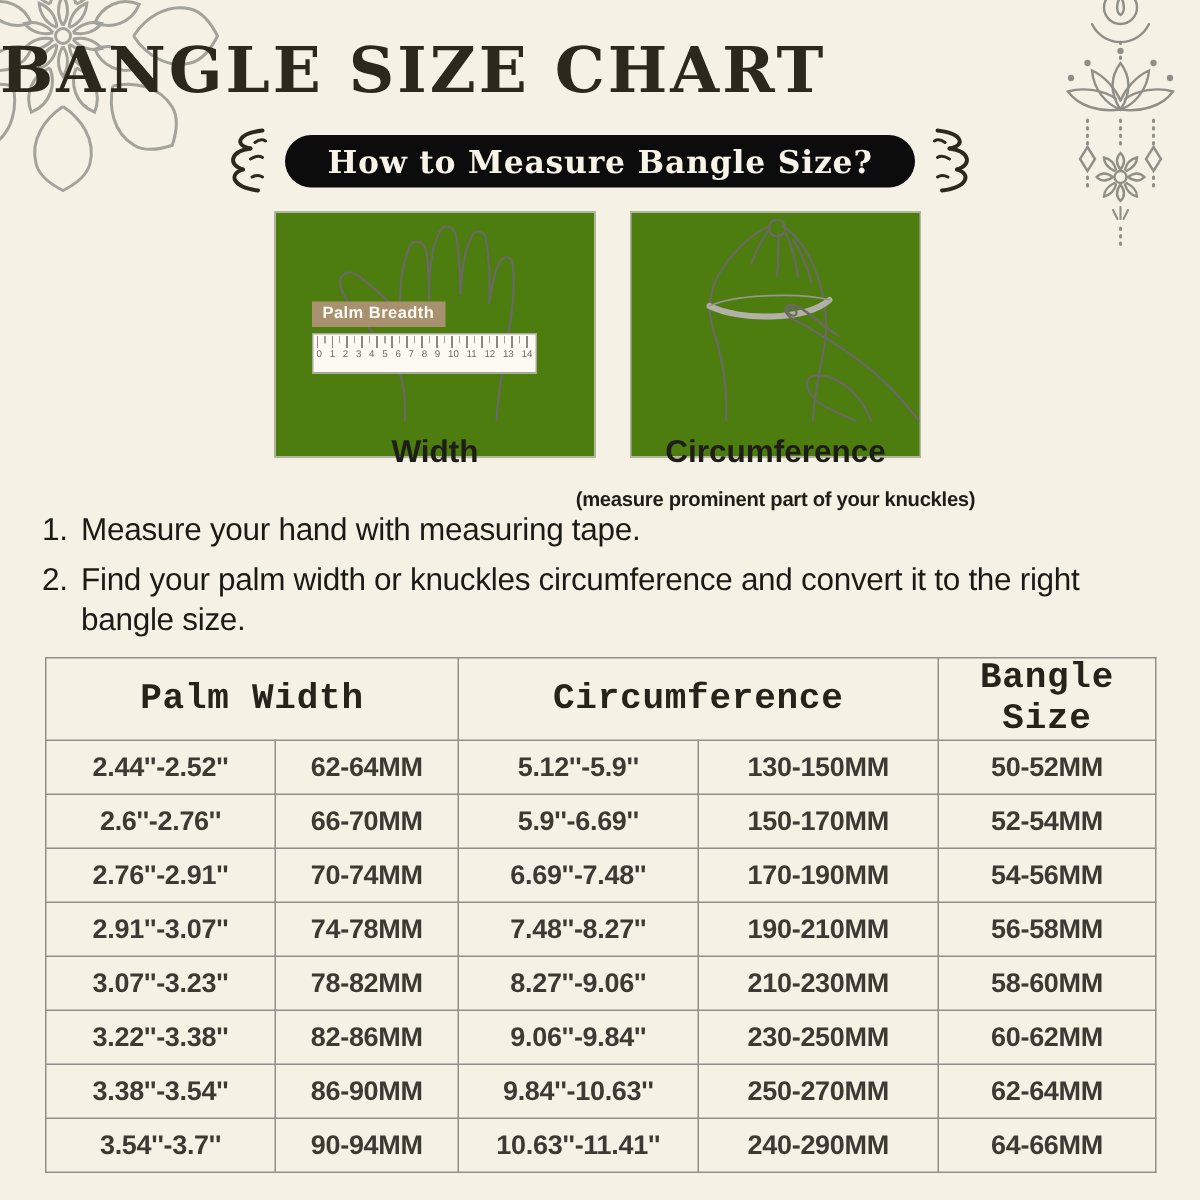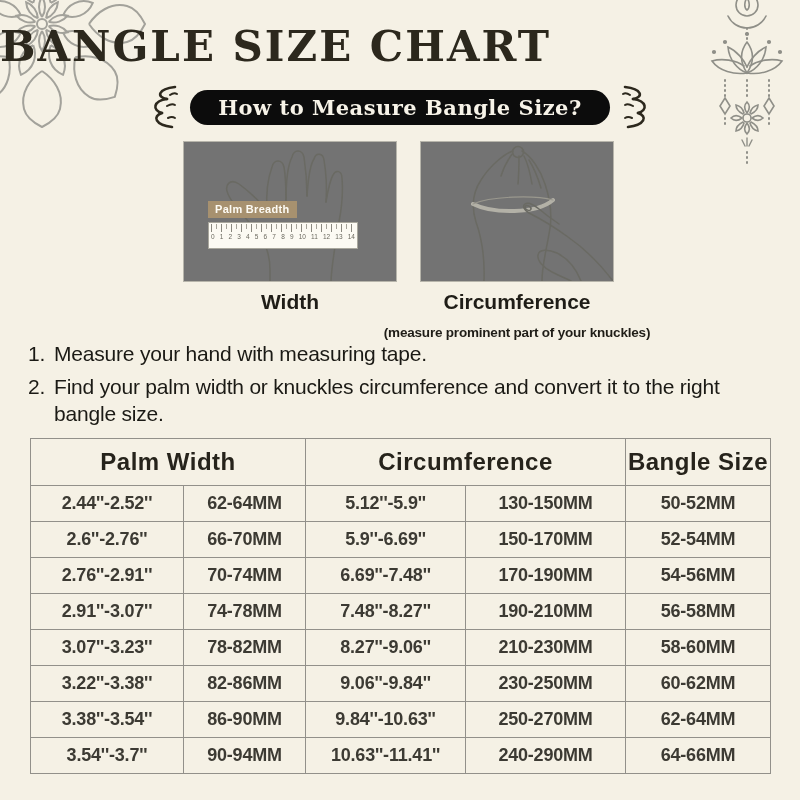--- a/index.html
+++ b/index.html
@@ -26,22 +26,22 @@
   .pill{
     background:#0c0c0c; color:#f7f3e8;
     border-radius:18px; padding:5px 28px;
     font-family:"DejaVu Serif", serif; font-weight:bold;
     font-size:21px; letter-spacing:0.5px; white-space:nowrap;text-align:center;
   }
   .squiggle{display:block;}
   .squiggle.flip{transform:scaleX(-1);}
   
   .hand-box{
-    position:absolute; top:141px; height:141px;
-    background:#737373; border:1px solid #b7b5ab; box-sizing:border-box;
+    position:absolute; top:141px; height:164px;
+    background:#4d7c0f; border:1px solid #b7b5ab; box-sizing:border-box;
   }
   #box-width{left:183px; width:214px;}
   #box-circ{left:420px; width:194px;}
   .palm-tag{
     position:absolute; left:24px; top:59px;
     background:#a7916f; color:#fdfbf4;
     font-size:11px; font-weight:bold; letter-spacing:0.3px;
     padding:2px 7px 3px;
   }
   .ruler{
@@ -80,21 +80,21 @@
   .instr-text{flex:1;}
   
   .size-table{
     position:absolute; left:30px; top:438px;
     width:740px; border-collapse:collapse; table-layout:fixed;
   }
   .size-table th,.size-table td{
     border:1px solid #92908a; text-align:center; padding:0; box-sizing:border-box;
   }
   .size-table thead th{
-    font-family:Liberation Sans, sans-serif; font-weight:600;
+    font-family:Liberation Mono, monospace; font-weight:600;
     font-size:24px; color:#26231b; height:47px; letter-spacing:0.5px;
   }
   .size-table td{
     font-weight:bold; font-size:18px; color:#3c3a33;
     height:36px; letter-spacing:-0.2px;
   }
   svg.lineart{display:block;}
 </style>
 </head>
 <body>

